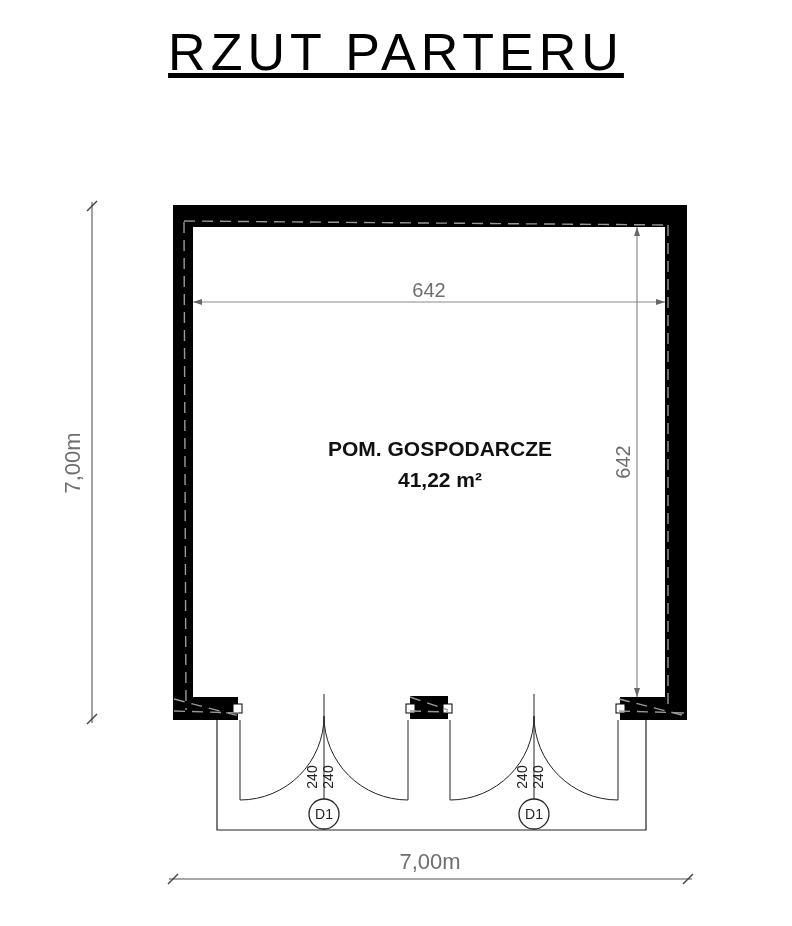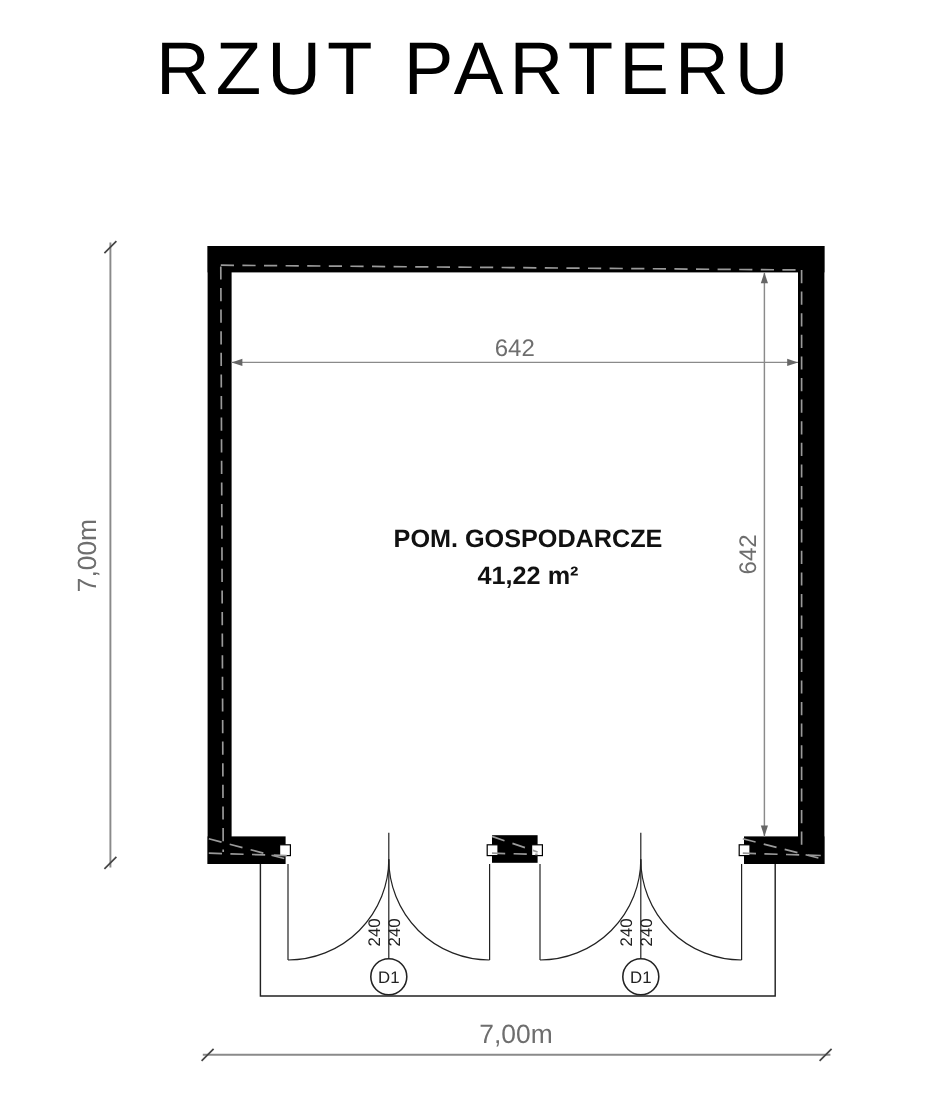--- a/index.html
+++ b/index.html
@@ -7,25 +7,26 @@
     position:relative;
     width:792px;height:926px;
     background:#ffffff;
     font-family:"Liberation Sans", sans-serif;
     overflow:hidden;
   }
   .title{
     position:absolute;
     top:22px;left:0;width:100%;
     text-align:center;
-    font-size:62px;
+    font-size:52px;
     letter-spacing:5px;
     font-weight:400;
     color:#000;
     white-space:nowrap;
+    text-decoration:underline;
   }
   svg text{font-family:"Liberation Sans", sans-serif;}
   .dim-text{fill:#6e6e6e;}
   .room-text{fill:#111;font-weight:bold;}
   .door-text{fill:#222;}
 </style>
 </head>
 <body>
 
 <div class="canvas">

